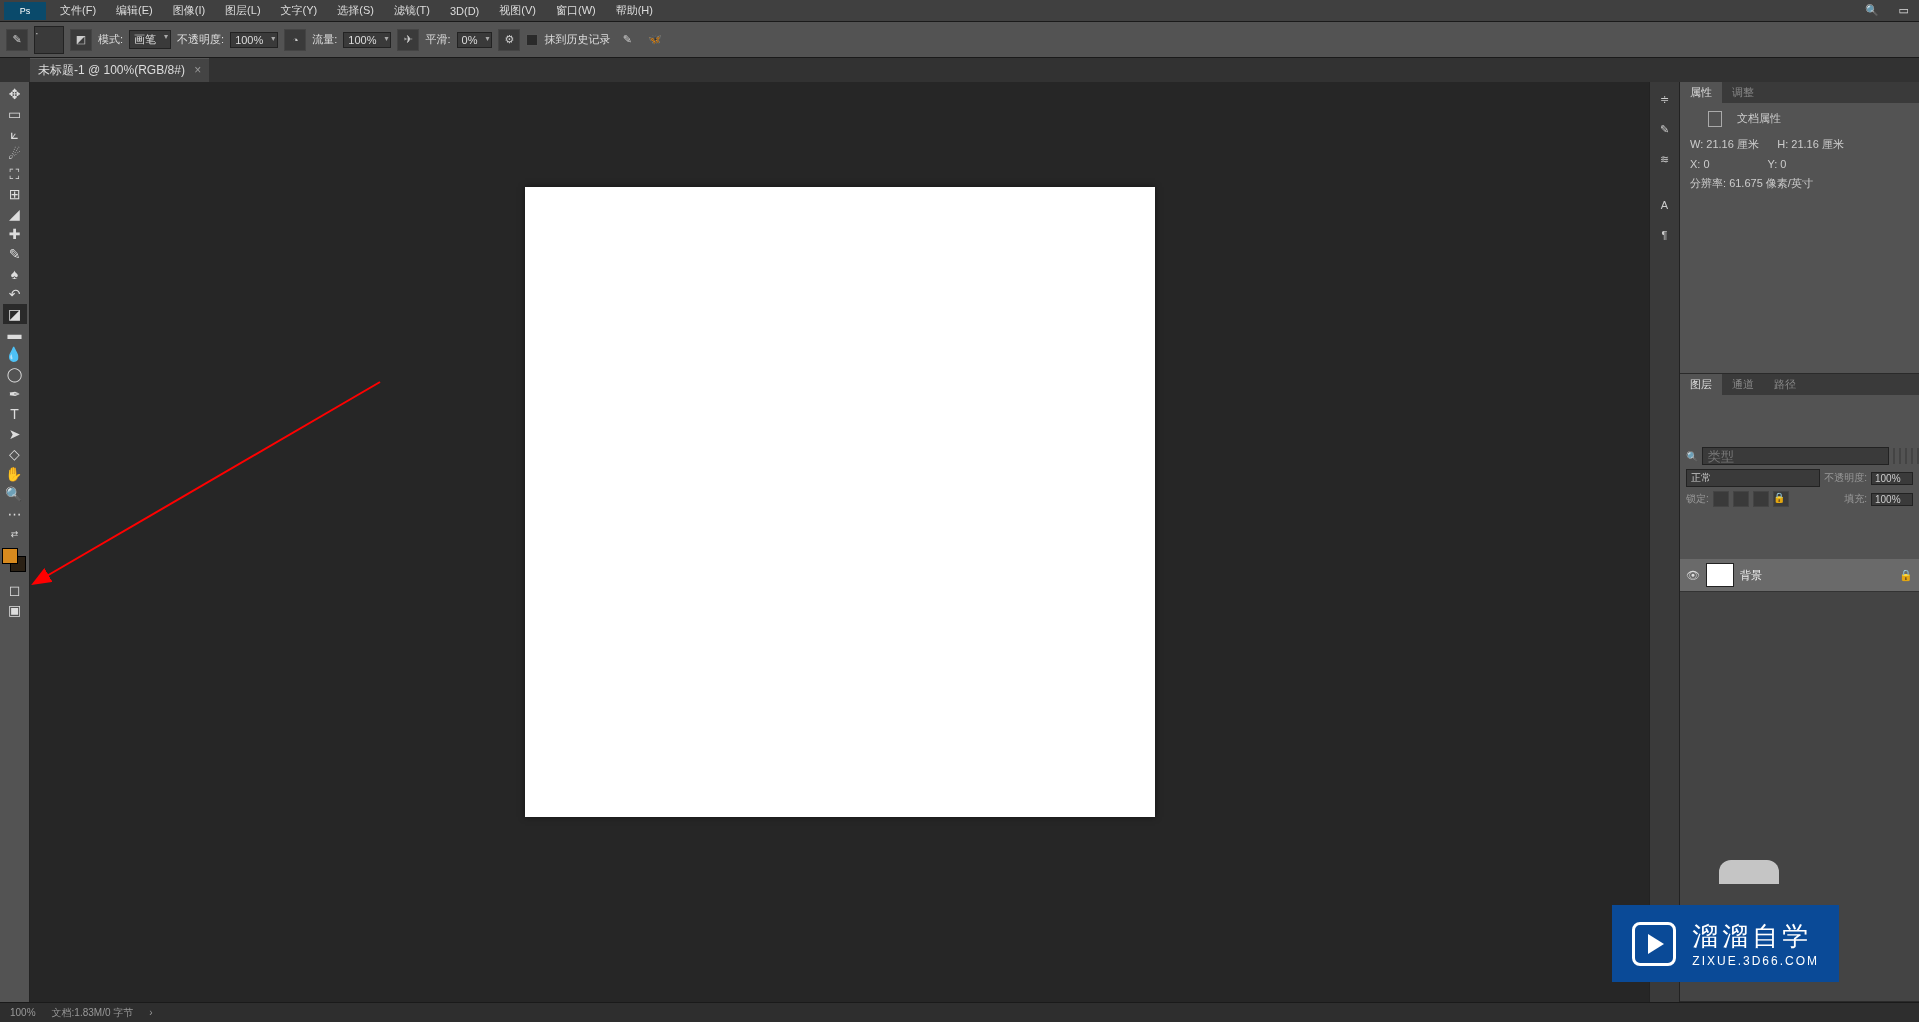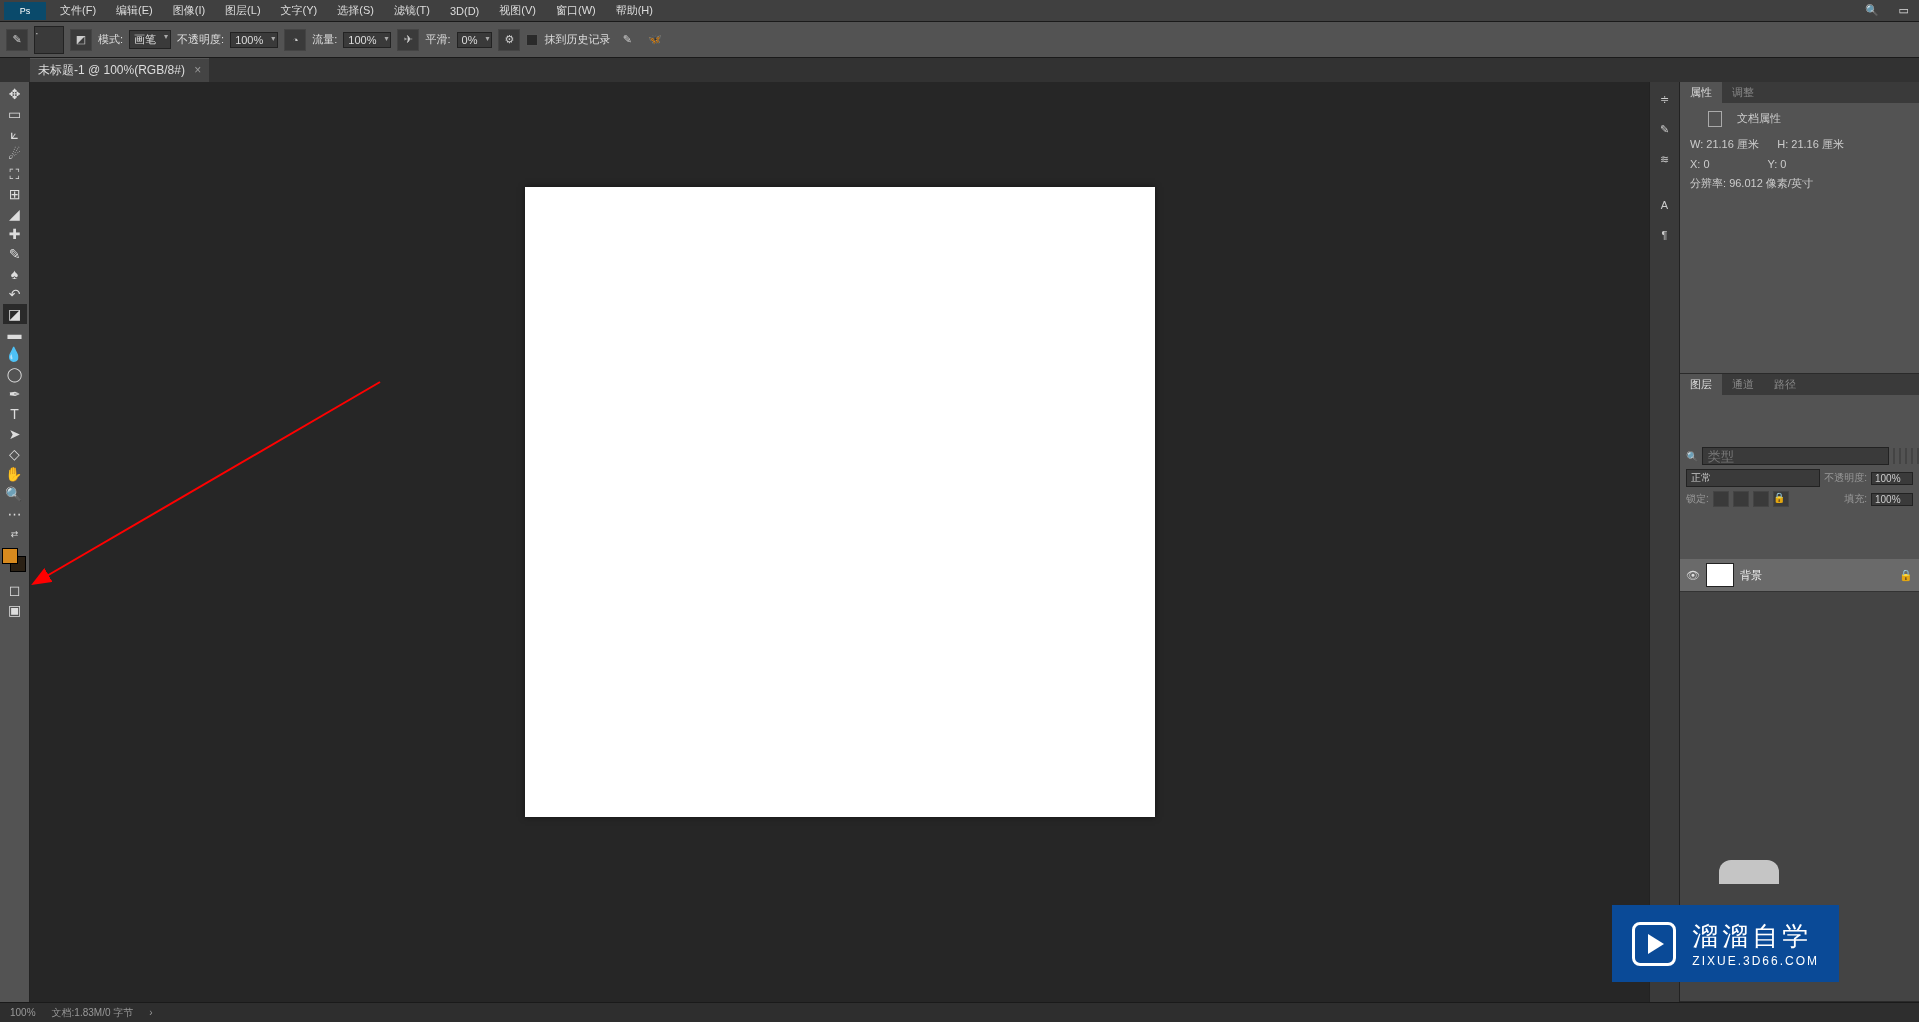--- a/index.html
+++ b/index.html
@@ -220,21 +220,21 @@
         </div>
         <div class="row">
           <span>X:</span>
           <span>0</span>
           &nbsp;&nbsp;&nbsp;&nbsp;&nbsp;&nbsp;&nbsp;&nbsp;&nbsp;&nbsp;&nbsp;&nbsp;&nbsp;&nbsp;&nbsp;&nbsp;&nbsp;
           <span>Y:</span>
           <span>0</span>
         </div>
         <div class="row">
           <span>分辨率:</span>
-          <span>96.012 像素/英寸</span>
+          <span>61.675 像素/英寸</span>
         </div>
       </div>
     </div>
 
     <div class="panel layers-body" style="flex:1;display:flex;flex-direction:column">
       <div class="panel-tabs">
         <div class="ptab active">图层</div>
         <div class="ptab">通道</div>
         <div class="ptab">路径</div>
       </div>

